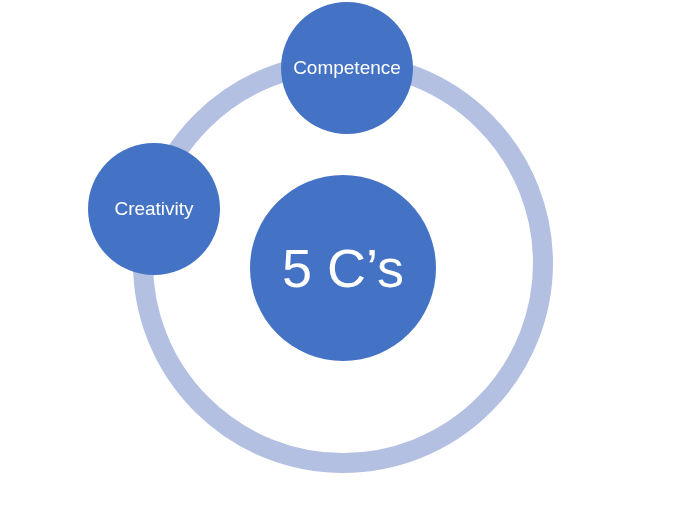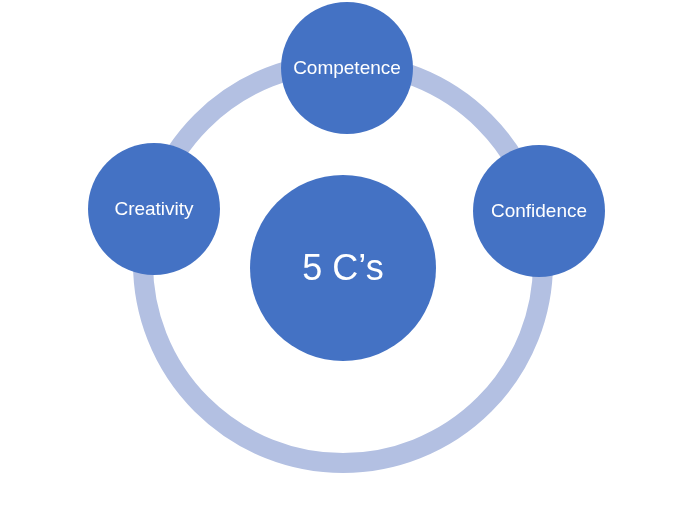--- a/index.html
+++ b/index.html
@@ -40,21 +40,21 @@
     display: flex;
     align-items: center;
     justify-content: center;
     text-align: center;
   }
   .center-node {
     left: 250px;
     top: 175px;
     width: 186px;
     height: 186px;
-    font-size: 36px;
+    font-size: 54px;
   }
   .sat {
     width: 132px;
     height: 132px;
     font-size: 19px;
     line-height: 1.3;
   }
   .sat .label { display: block; max-width: 108px; }
   .node-competence { left: 281px; top: 2px; }
   .node-creativity { left: 88px;  top: 143px; }
@@ -70,23 +70,20 @@
   <div class="ring"></div>
 
   <div class="node center-node">
     <span class="label">5 C’s</span>
   </div>
 
   <div class="node sat node-competence">
     <span class="label">Competence</span>
   </div>
 
-  <div class="node sat node-confidence">
-    <span class="label">Confidence</span>
-  </div>
 
 
 
   <div class="node sat node-creativity">
     <span class="label">Creativity</span>
   </div>
 
 </div>
 
 </body></html>

